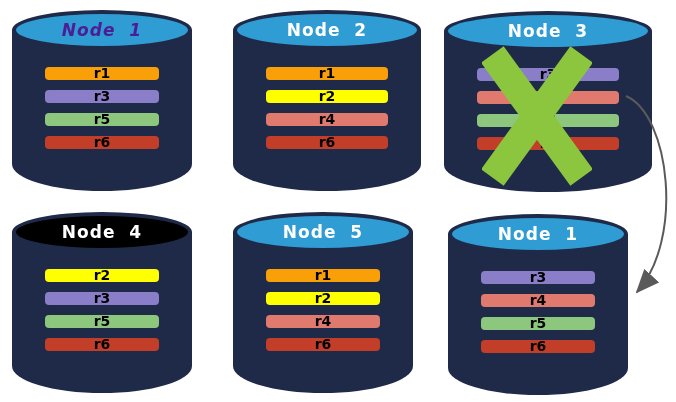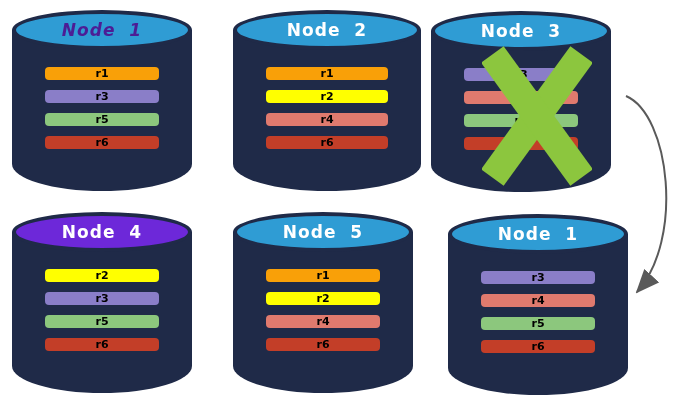--- a/index.html
+++ b/index.html
@@ -3,21 +3,21 @@
 <meta charset="utf-8">
 <style>
   html,body{margin:0;padding:0;background:#fff;}
   .canvas{
     position:relative;width:676px;height:402px;background:#fff;
     overflow:hidden;font-family:"DejaVu Sans","Liberation Sans",sans-serif;
   }
   .node{position:absolute;width:180px;height:181px;}
   .node-1{left:12px;top:10px;}
   .node-2{left:233px;top:10px;padding-left:8px;}
-  .node-3{left:431px;top:11px;}
+  .node-3{left:444px;top:11px;padding-left:28px;}
   .node-4{left:12px;top:212px;}
   .node-5{left:233px;top:212px;}
   .node-6{left:448px;top:214px;}
   .cyl-body{
     position:absolute;left:0;right:0;top:20px;bottom:0;
     border-radius:0 0 50% 50% / 0 0 27px 27px;
   }
   .cyl-top{
     position:absolute;left:0;right:0;top:0;height:40px;
     border-radius:50%;box-sizing:border-box;border:4px solid transparent;
@@ -28,21 +28,21 @@
     white-space:nowrap;
   }
   .bars{
     position:absolute;left:33px;right:33px;top:57px;
     display:flex;flex-direction:column;gap:10px;z-index:3;
   }
   .bar{
     height:13px;border-radius:4px;
     display:flex;align-items:center;justify-content:center;
   }
-  .bar-label{font-size:11px;font-weight:bold;line-height:13px;}
+  .bar-label{font-size:14px;font-weight:bold;line-height:13px;}
   .x-mark{position:absolute;left:482px;top:46px;width:110px;height:140px;z-index:6;}
   .arrow-layer{position:absolute;left:0;top:0;width:676px;height:402px;z-index:5;pointer-events:none;}
 </style>
 </head>
 <body>
 
 <div class="canvas">
   <div id="nodes-layer">
       <div class="node node-1">
         <div class="cyl-body" style="background: rgb(31, 42, 72);"></div>
@@ -99,21 +99,21 @@
           <div class="bar" style="background: rgb(140, 199, 125);">
             <span class="bar-label" style="color: rgb(0, 0, 0);">r5</span>
           </div>
           <div class="bar" style="background: rgb(195, 62, 40);">
             <span class="bar-label" style="color: rgb(0, 0, 0);">r6</span>
           </div>
         </div>
       </div>
       <div class="node node-4">
         <div class="cyl-body" style="background: rgb(31, 42, 72);"></div>
-        <div class="cyl-top" style="background: #6d28d9; border-color: rgb(31, 42, 72); text-align: center;">
+        <div class="cyl-top" style="background: #000000; border-color: rgb(31, 42, 72); text-align: center;">
           <span class="node-title" style="color: rgb(255, 255, 255);">Node 4</span>
         </div>
         <div class="bars">
           <div class="bar" style="background: rgb(255, 255, 0);">
             <span class="bar-label" style="color: rgb(0, 0, 0);">r2</span>
           </div>
           <div class="bar" style="background: rgb(138, 126, 200);">
             <span class="bar-label" style="color: rgb(0, 0, 0);">r3</span>
           </div>
           <div class="bar" style="background: rgb(140, 199, 125);">

